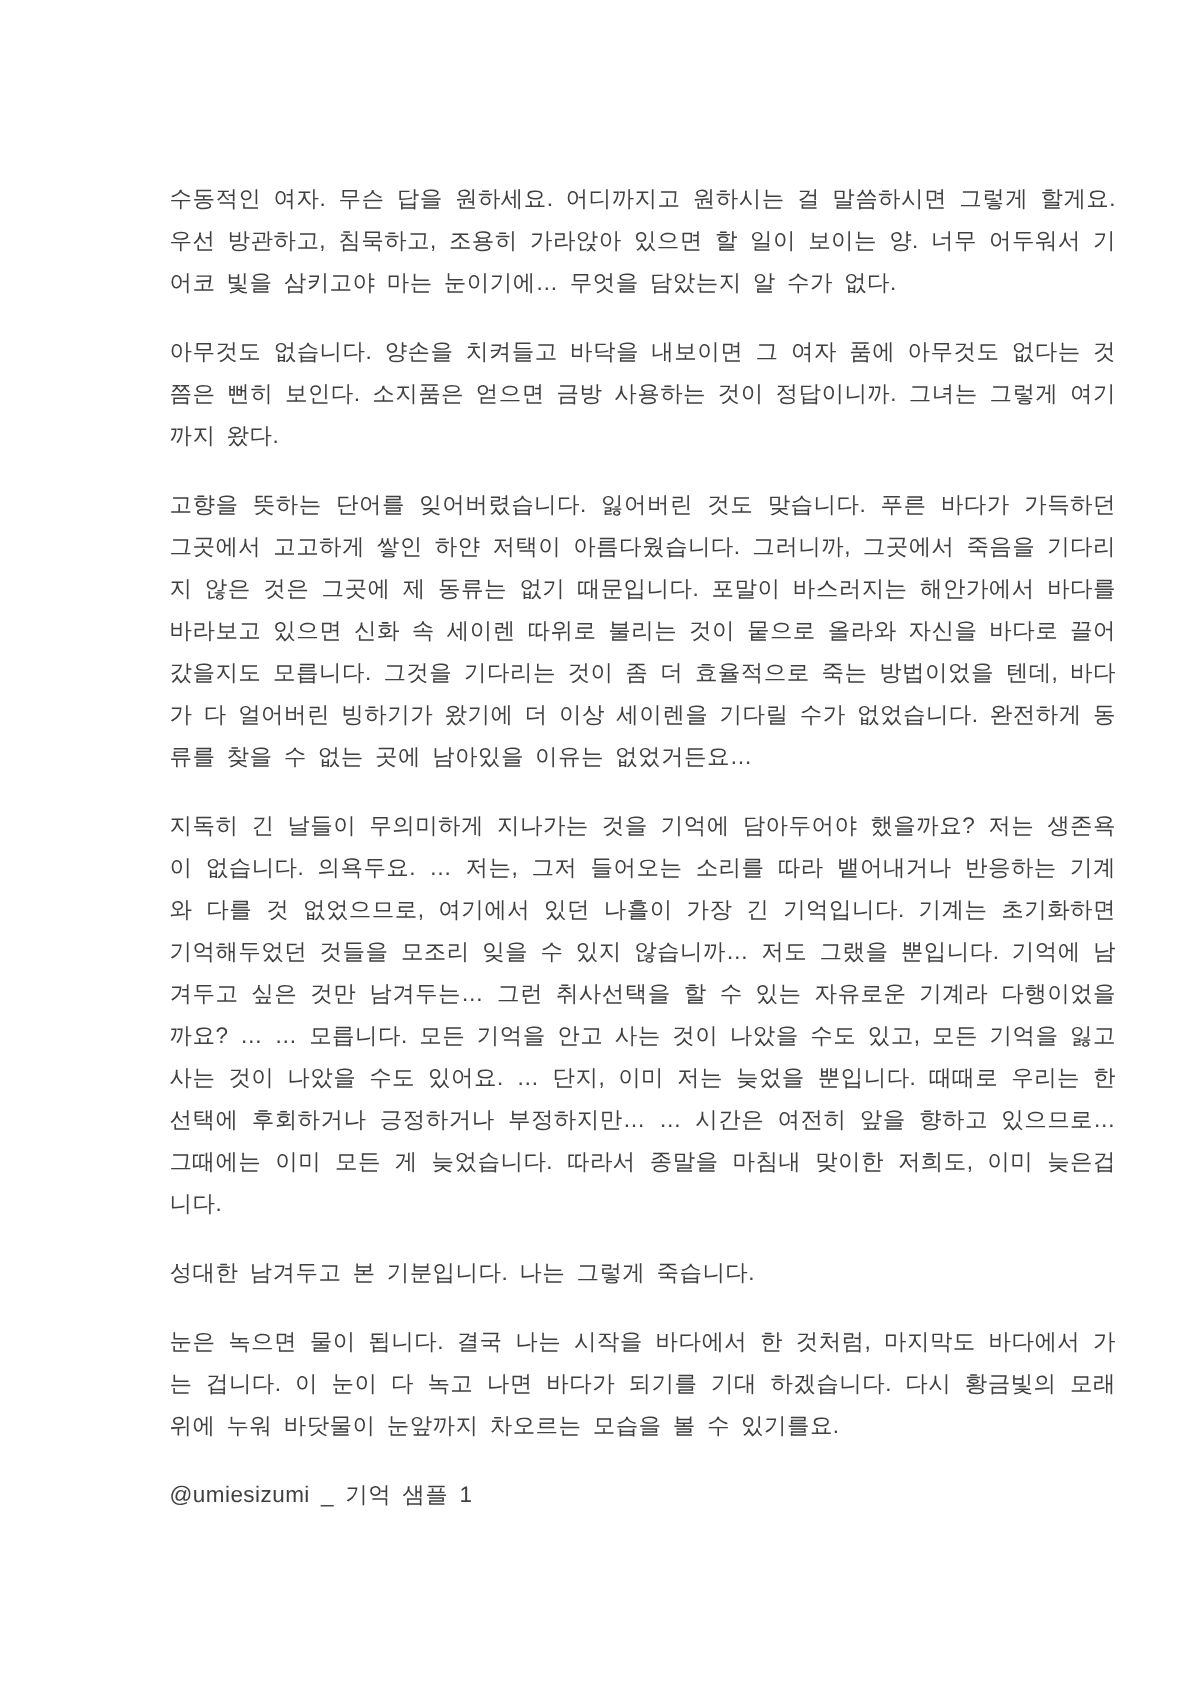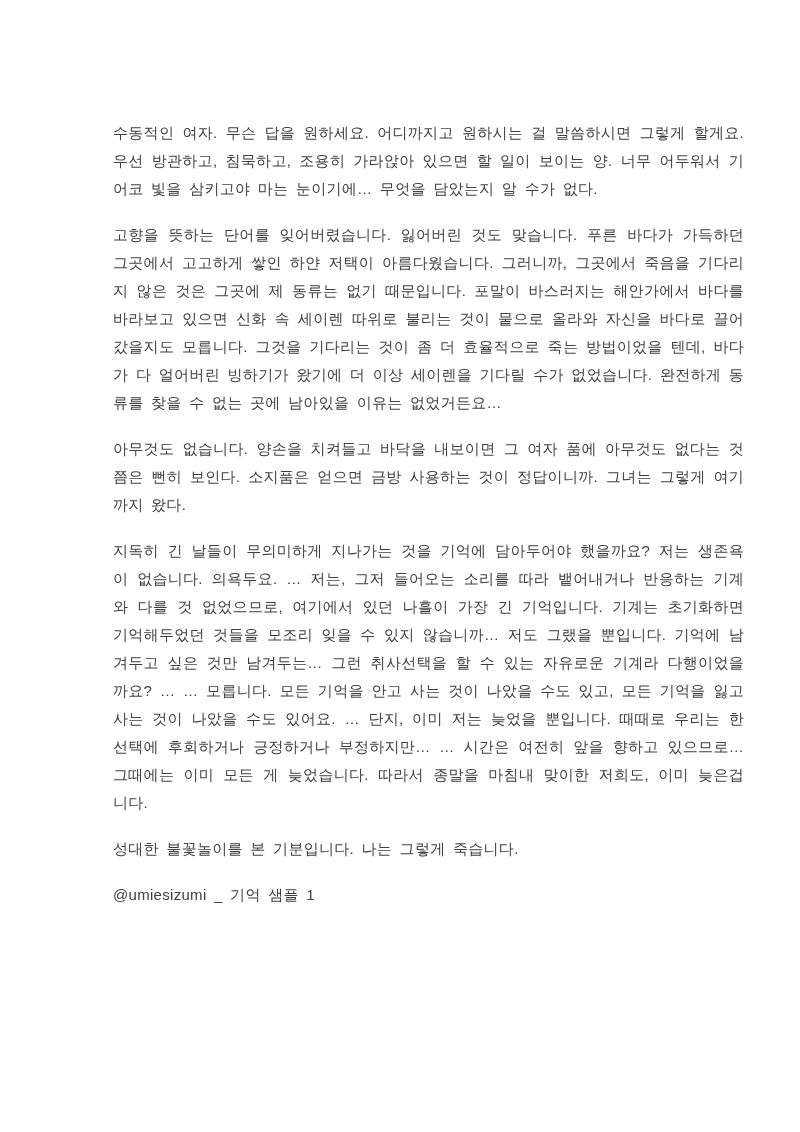--- a/index.html
+++ b/index.html
@@ -39,18 +39,19 @@
     letter-spacing: 0.3px;
     word-spacing: 3px;
     text-align: left;
   }
 </style>
 </head>
 <body>
 
 <main class="page">
   <p class="para">수동적인 여자. 무슨 답을 원하세요. 어디까지고 원하시는 걸 말씀하시면 그렇게 할게요. 우선 방관하고, 침묵하고, 조용히 가라앉아 있으면 할 일이 보이는 양. 너무 어두워서 기어코 빛을 삼키고야 마는 눈이기에… 무엇을 담았는지 알 수가 없다.</p>
+  <p class="para">아무것도 없습니다. 양손을 치켜들고 바닥을 내보이면 그 여자 품에 아무것도 없다는 것쯤은 뻔히 보인다. 소지품은 얻으면 금방 사용하는 것이 정답이니까. 그녀는 그렇게 여기까지 왔다.</p>
   <p class="para">고향을 뜻하는 단어를 잊어버렸습니다. 잃어버린 것도 맞습니다. 푸른 바다가 가득하던 그곳에서 고고하게 쌓인 하얀 저택이 아름다웠습니다. 그러니까, 그곳에서 죽음을 기다리지 않은 것은 그곳에 제 동류는 없기 때문입니다. 포말이 바스러지는 해안가에서 바다를 바라보고 있으면 신화 속 세이렌 따위로 불리는 것이 뭍으로 올라와 자신을 바다로 끌어갔을지도 모릅니다. 그것을 기다리는 것이 좀 더 효율적으로 죽는 방법이었을 텐데, 바다가 다 얼어버린 빙하기가 왔기에 더 이상 세이렌을 기다릴 수가 없었습니다. 완전하게 동류를 찾을 수 없는 곳에 남아있을 이유는 없었거든요…</p>
-  <p class="para">아무것도 없습니다. 양손을 치켜들고 바닥을 내보이면 그 여자 품에 아무것도 없다는 것쯤은 뻔히 보인다. 소지품은 얻으면 금방 사용하는 것이 정답이니까. 그녀는 그렇게 여기까지 왔다.</p>
   <p class="para">지독히 긴 날들이 무의미하게 지나가는 것을 기억에 담아두어야 했을까요? 저는 생존욕이 없습니다. 의욕두요. … 저는, 그저 들어오는 소리를 따라 뱉어내거나 반응하는 기계와 다를 것 없었으므로, 여기에서 있던 나흘이 가장 긴 기억입니다. 기계는 초기화하면 기억해두었던 것들을 모조리 잊을 수 있지 않습니까… 저도 그랬을 뿐입니다. 기억에 남겨두고 싶은 것만 남겨두는… 그런 취사선택을 할 수 있는 자유로운 기계라 다행이었을까요? … … 모릅니다. 모든 기억을 안고 사는 것이 나았을 수도 있고, 모든 기억을 잃고 사는 것이 나았을 수도 있어요. … 단지, 이미 저는 늦었을 뿐입니다. 때때로 우리는 한 선택에 후회하거나 긍정하거나 부정하지만… … 시간은 여전히 앞을 향하고 있으므로… 그때에는 이미 모든 게 늦었습니다. 따라서 종말을 마침내 맞이한 저희도, 이미 늦은겁 니다.</p>
-  <p class="para">성대한 불꽃놀이를 본 기분입니다. 나는 그렇게 죽습니다.</p>
+  <p class="para">성대한 남겨두고 본 기분입니다. 나는 그렇게 죽습니다.</p>
+  <p class="para">눈은 녹으면 물이 됩니다. 결국 나는 시작을 바다에서 한 것처럼, 마지막도 바다에서 가는 겁니다. 이 눈이 다 녹고 나면 바다가 되기를 기대 하겠습니다. 다시 황금빛의 모래 위에 누워 바닷물이 눈앞까지 차오르는 모습을 볼 수 있기를요.</p>
   <div class="footer-credit">@umiesizumi _ 기억 샘플 1</div>
 </main>
 
 </body></html>

